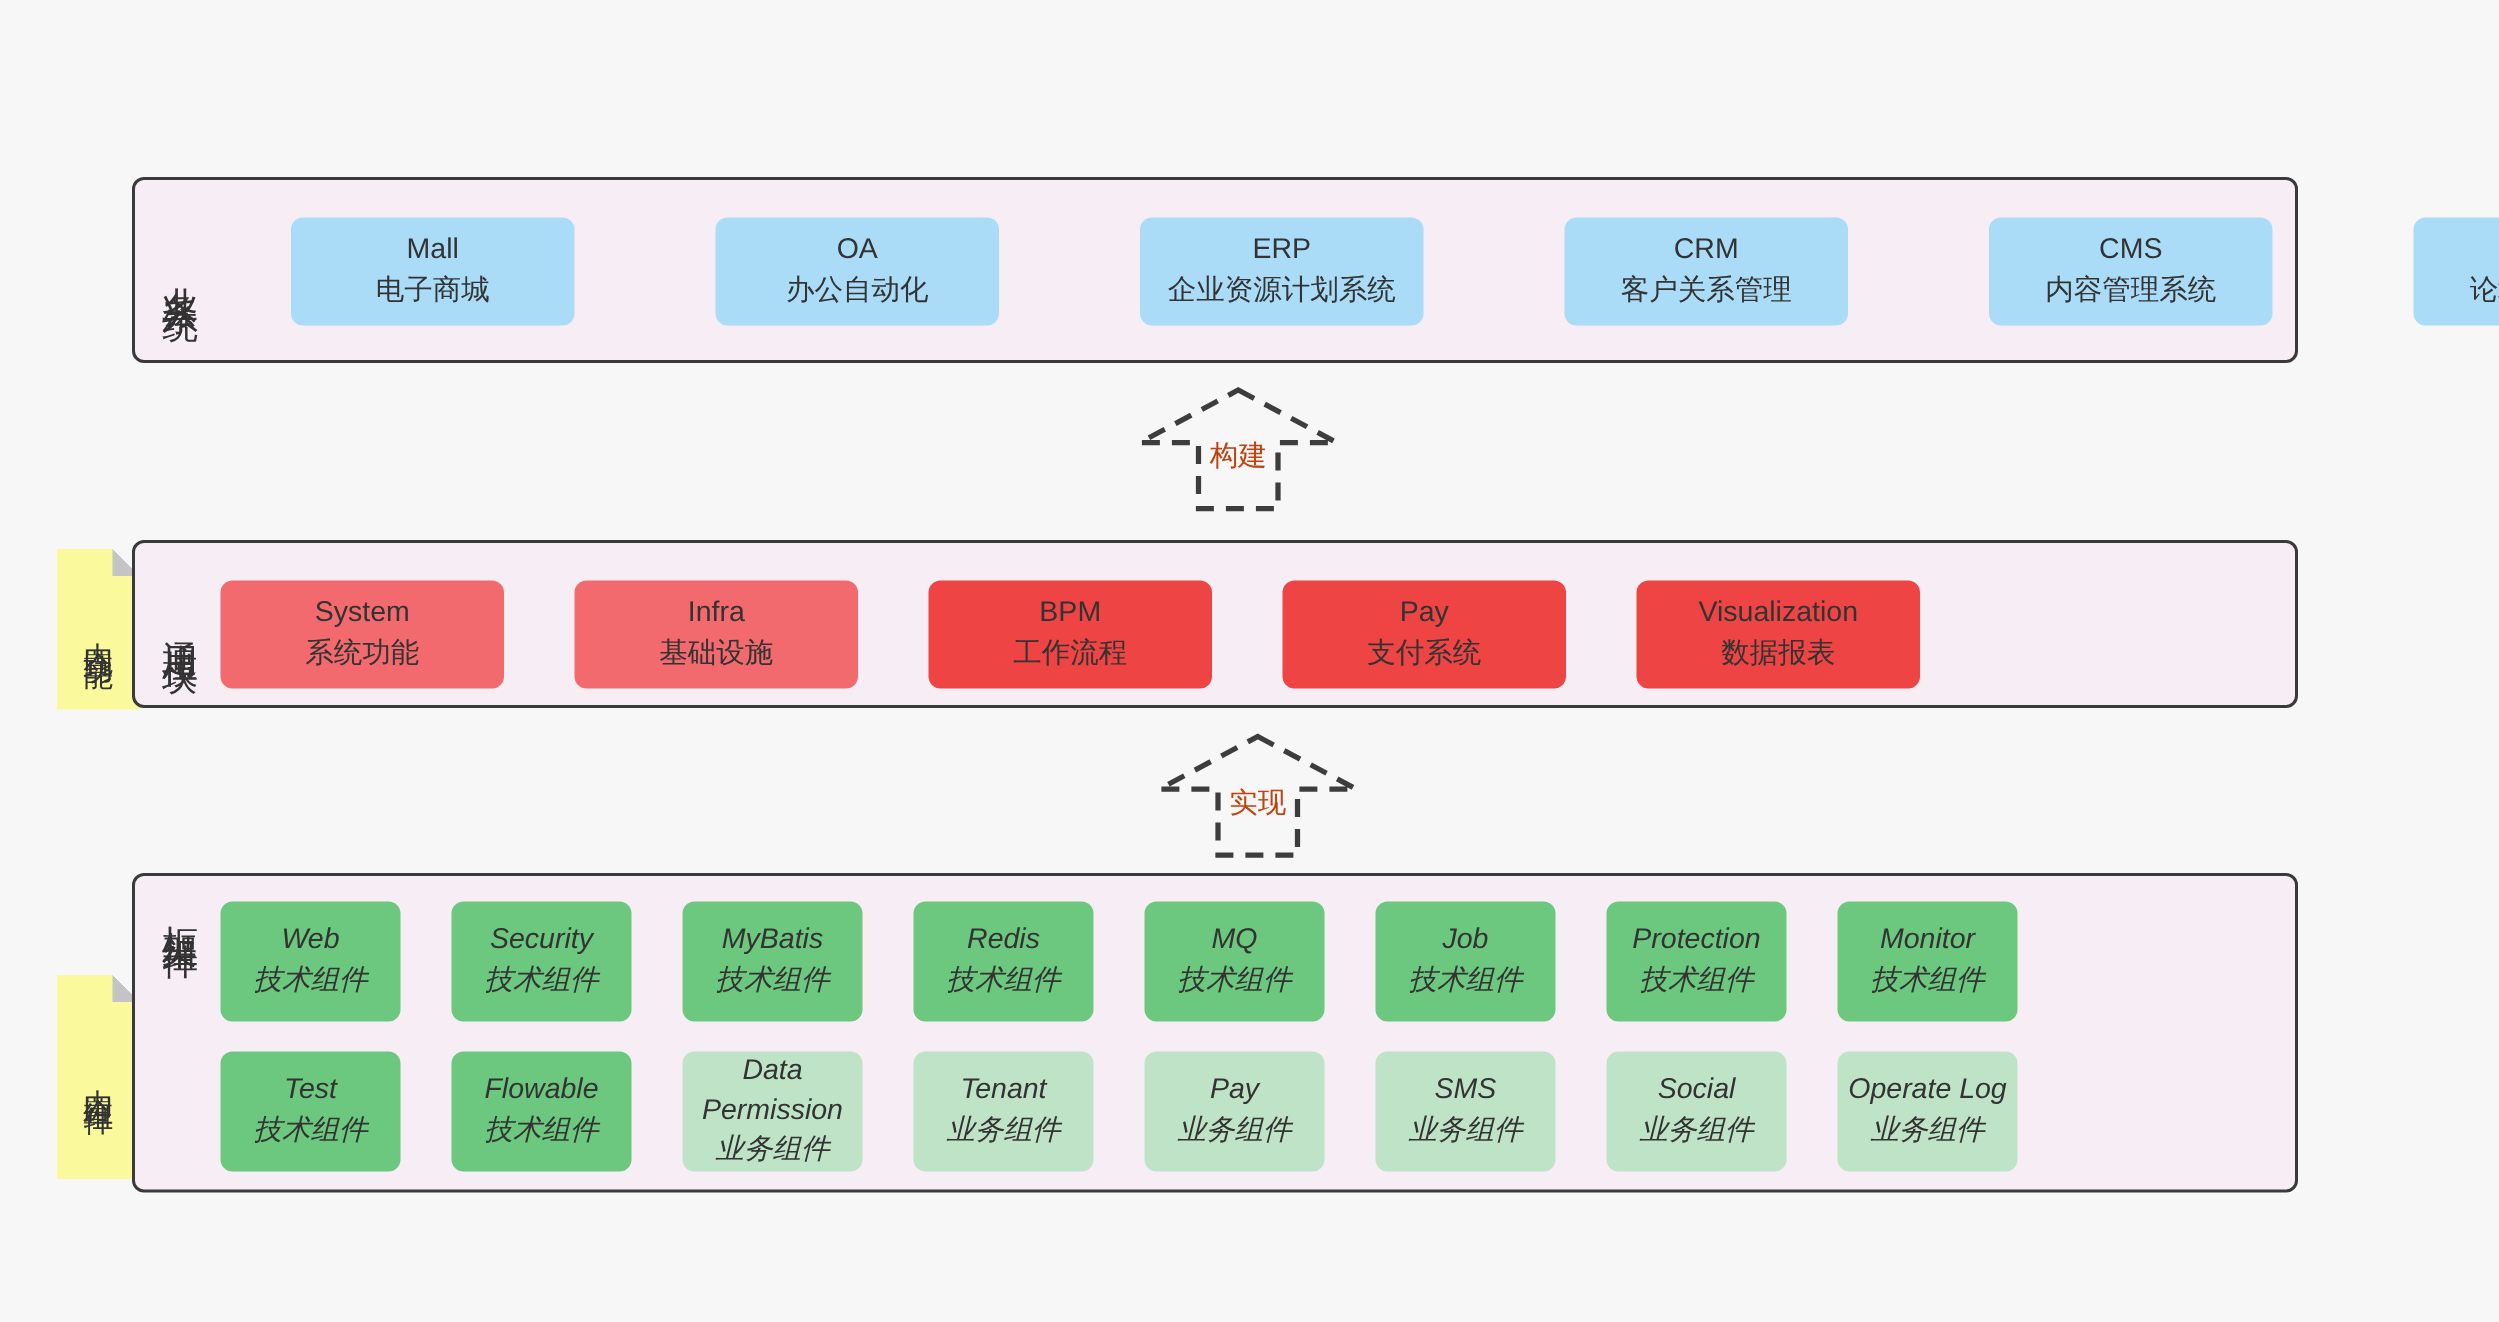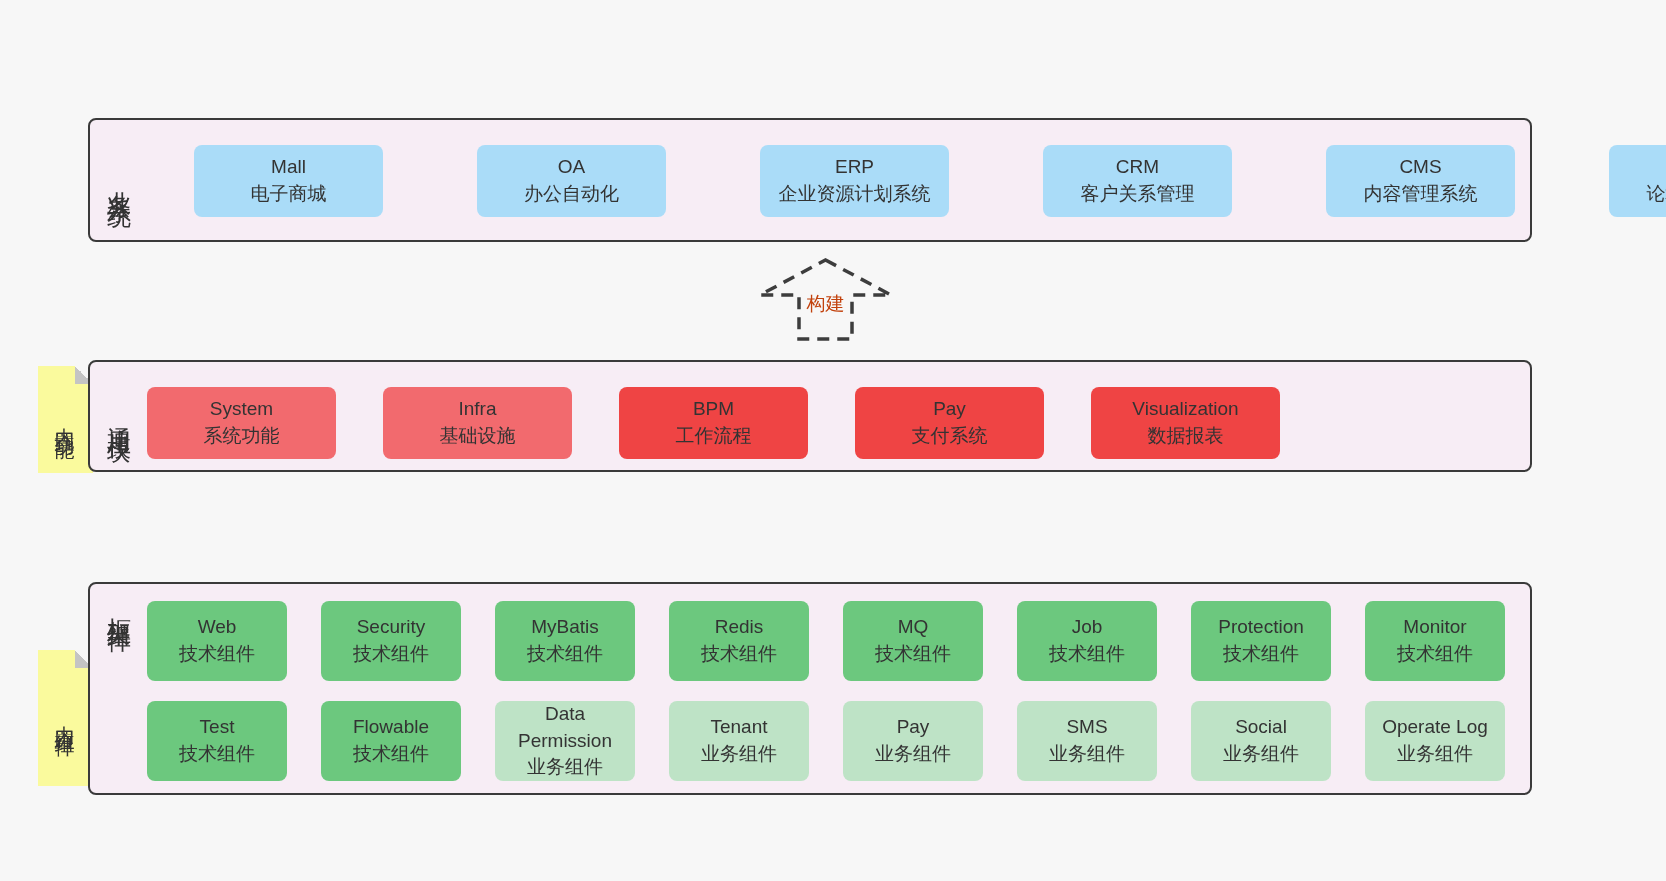--- a/index.html
+++ b/index.html
@@ -46,21 +46,21 @@
   .band-3 .row-1{gap:34px;}
   .box{
     border-radius:8px;
     display:flex;flex-direction:column;
     align-items:center;justify-content:center;
     text-align:center;
     font-size:19px;line-height:1.42;color:#333;
     box-sizing:border-box;padding:2px 4px;
   }
   .band-1 .box,.band-2 .box{width:189px;height:72px;}
-  .band-3 .box{width:140px;height:80px;}
+  .band-3 .box{width:120px;height:80px;font-style:italic;}
   .c-blue{background:#aadcf8;margin-left:47px;}
   .c-red{background:#f26a6e;}
   .c-pink{background:#ef4444;}
   .c-gdark{background:#6cc87e;}
   .c-glight{background:#bee3c6;}
   
   .sticky{
     position:absolute;left:38px;width:55px;
     background:#fafa9d;
     display:flex;align-items:center;justify-content:center;
@@ -161,20 +161,26 @@
         <span>Pay</span>
         <span>支付系统</span>
       </div>
       <div class="box c-pink">
         <span>Visualization</span>
         <span>数据报表</span>
       </div>
     </div>
   </div>
 
+  <div class="arrow arrow-2">
+    <svg width="137" height="85" viewBox="0 0 137 85">
+      <polygon points="68.5,3 134,38 95,38 95,82 42,82 42,38 3,38"></polygon>
+    </svg>
+    <span class="arrow-label">实现</span>
+  </div>
 
   <div class="band band-3">
     <div class="band-label">框架组件</div>
     <div class="box-row row-1">
       <div class="box c-gdark">
         <span>Web</span>
         <span>技术组件</span>
       </div>
       <div class="box c-gdark">
         <span>Security</span>

